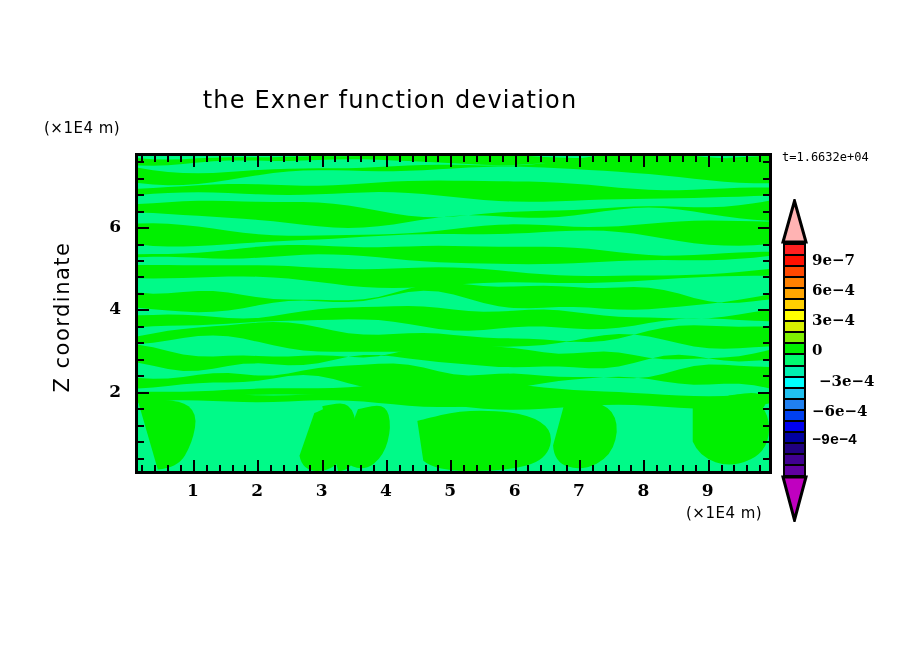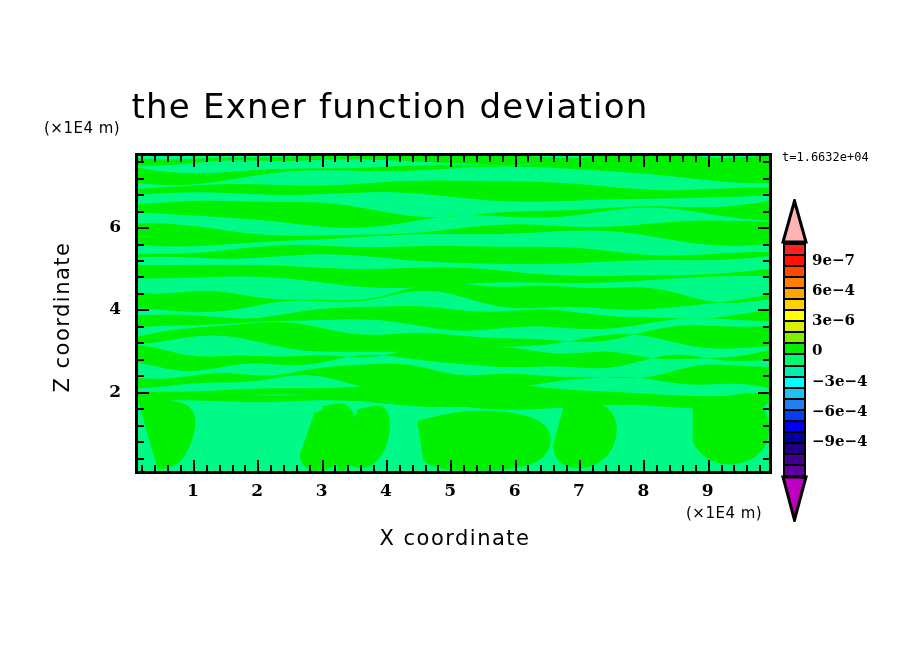--- a/index.html
+++ b/index.html
@@ -24,21 +24,21 @@
   }
 
   
   .title {
     position: absolute;
     left: 0;
     top: 86px;
     width: 780px;
     text-align: center;
     font-family: "DejaVu Sans", sans-serif;
-    font-size: 34px;
+    font-size: 24px;
     letter-spacing: 1.2px;
     color: #000000;
     white-space: nowrap;
   }
 
   
   .unit-label {
     position: absolute;
     font-family: "DejaVu Sans", sans-serif;
     font-size: 15px;
@@ -172,21 +172,20 @@
 
 <div id="figure">
 
   <div class="title">the Exner function deviation</div>
 
   <div class="unit-label unit-z">(×1E4 m)</div>
   <div class="unit-label unit-x">(×1E4 m)</div>
 
   <div class="timestamp">t=1.6632e+04</div>
 
-  <div class="axis-title-x">X coordinate</div>
   <div class="axis-title-z">Z coordinate</div>
 
   <div id="plot-frame">
     <svg id="contour-svg" viewBox="0 0 637 321" preserveAspectRatio="none">
         <rect x="0" y="0" width="637" height="321" fill="#00fa88"></rect>
         <path d="M 0.0,12.0 L 15.2,14.4 L 30.3,16.2 L 45.5,17.3 L 60.7,17.6 L 75.8,17.2 L 91.0,16.3 L 106.2,15.2 L 121.3,14.2 L 136.5,13.4 L 151.7,12.9 L 166.8,12.7 L 182.0,12.6 L 197.2,12.6 L 212.3,12.4 L 227.5,12.0 L 242.7,11.3 L 257.8,10.5 L 273.0,9.7 L 288.2,9.1 L 303.3,8.8 L 318.5,8.9 L 333.7,9.2 L 348.8,9.6 L 364.0,9.8 L 379.2,9.6 L 394.3,8.9 L 409.5,7.5 L 424.7,5.6 L 439.8,3.3 L 455.0,1.1 L 470.2,-0.9 L 485.3,-2.4 L 500.5,-3.1 L 515.7,-3.1 L 530.8,-2.4 L 546.0,-1.3 L 561.2,-0.0 L 576.3,1.2 L 591.5,2.4 L 606.7,3.3 L 621.8,4.2 L 637.0,5.1 L 637.0,27.8 L 621.8,27.8 L 606.7,27.3 L 591.5,26.2 L 576.3,24.8 L 561.2,23.1 L 546.0,21.5 L 530.8,19.9 L 515.7,18.4 L 500.5,17.2 L 485.3,16.1 L 470.2,15.1 L 455.0,14.2 L 439.8,13.3 L 424.7,12.5 L 409.5,11.7 L 394.3,11.1 L 379.2,10.8 L 364.0,10.8 L 348.8,11.2 L 333.7,11.8 L 318.5,12.7 L 303.3,13.6 L 288.2,14.5 L 273.0,15.1 L 257.8,15.5 L 242.7,15.5 L 227.5,15.2 L 212.3,14.8 L 197.2,14.5 L 182.0,14.4 L 166.8,14.8 L 151.7,15.8 L 136.5,17.4 L 121.3,19.5 L 106.2,21.9 L 91.0,24.5 L 75.8,26.7 L 60.7,28.5 L 45.5,29.5 L 30.3,29.7 L 15.2,29.0 L 0.0,27.6 Z" fill="#00f000"></path>
         <path d="M 0.0,33.5 L 15.2,32.7 L 30.3,31.7 L 45.5,30.7 L 60.7,29.7 L 75.8,29.0 L 91.0,28.6 L 106.2,28.6 L 121.3,28.9 L 136.5,29.4 L 151.7,29.9 L 166.8,30.2 L 182.0,30.2 L 197.2,29.8 L 212.3,29.0 L 227.5,28.1 L 242.7,27.0 L 257.8,26.1 L 273.0,25.4 L 288.2,25.1 L 303.3,25.0 L 318.5,25.1 L 333.7,25.3 L 348.8,25.5 L 364.0,25.7 L 379.2,25.9 L 394.3,26.1 L 409.5,26.5 L 424.7,27.2 L 439.8,28.2 L 455.0,29.4 L 470.2,30.9 L 485.3,32.3 L 500.5,33.5 L 515.7,34.4 L 530.8,34.9 L 546.0,34.8 L 561.2,34.4 L 576.3,33.7 L 591.5,33.0 L 606.7,32.4 L 621.8,32.1 L 637.0,32.1 L 637.0,40.3 L 621.8,40.8 L 606.7,41.4 L 591.5,41.9 L 576.3,42.4 L 561.2,42.8 L 546.0,43.1 L 530.8,43.3 L 515.7,43.5 L 500.5,43.7 L 485.3,44.0 L 470.2,44.4 L 455.0,44.9 L 439.8,45.5 L 424.7,46.0 L 409.5,46.5 L 394.3,46.6 L 379.2,46.4 L 364.0,45.8 L 348.8,44.8 L 333.7,43.4 L 318.5,41.8 L 303.3,40.2 L 288.2,38.7 L 273.0,37.6 L 257.8,37.0 L 242.7,36.8 L 227.5,37.1 L 212.3,37.7 L 197.2,38.4 L 182.0,39.1 L 166.8,39.6 L 151.7,39.7 L 136.5,39.6 L 121.3,39.1 L 106.2,38.5 L 91.0,37.8 L 75.8,37.2 L 60.7,37.0 L 45.5,37.1 L 30.3,37.6 L 15.2,38.5 L 0.0,39.7 Z" fill="#00f000"></path>
         <path d="M 0.0,49.0 L 15.2,48.1 L 30.3,47.1 L 45.5,46.2 L 60.7,45.6 L 75.8,45.6 L 91.0,45.9 L 106.2,46.3 L 121.3,46.6 L 136.5,46.8 L 151.7,46.9 L 166.8,47.0 L 182.0,47.5 L 197.2,48.6 L 212.3,50.5 L 227.5,53.0 L 242.7,55.9 L 257.8,58.7 L 273.0,60.9 L 288.2,62.2 L 303.3,62.4 L 318.5,61.7 L 333.7,60.4 L 348.8,58.9 L 364.0,57.6 L 379.2,56.7 L 394.3,56.2 L 409.5,55.9 L 424.7,55.6 L 439.8,55.1 L 455.0,54.3 L 470.2,53.3 L 485.3,52.2 L 500.5,51.5 L 515.7,51.1 L 530.8,51.3 L 546.0,51.8 L 561.2,52.2 L 576.3,52.2 L 591.5,51.6 L 606.7,50.2 L 621.8,48.1 L 637.0,45.7 L 637.0,66.1 L 621.8,65.0 L 606.7,63.4 L 591.5,61.3 L 576.3,59.0 L 561.2,56.6 L 546.0,54.5 L 530.8,53.0 L 515.7,52.5 L 500.5,53.0 L 485.3,54.4 L 470.2,56.4 L 455.0,58.7 L 439.8,60.7 L 424.7,62.2 L 409.5,63.0 L 394.3,62.9 L 379.2,62.3 L 364.0,61.4 L 348.8,60.7 L 333.7,60.5 L 318.5,61.2 L 303.3,62.6 L 288.2,64.7 L 273.0,67.2 L 257.8,69.7 L 242.7,71.7 L 227.5,72.9 L 212.3,73.3 L 197.2,72.8 L 182.0,71.6 L 166.8,70.0 L 151.7,68.3 L 136.5,66.6 L 121.3,65.1 L 106.2,63.9 L 91.0,62.9 L 75.8,61.9 L 60.7,61.0 L 45.5,60.0 L 30.3,59.1 L 15.2,58.2 L 0.0,57.6 Z" fill="#00f000"></path>
         <path d="M 0.0,68.7 L 15.2,68.6 L 30.3,69.0 L 45.5,70.2 L 60.7,71.9 L 75.8,74.0 L 91.0,76.2 L 106.2,78.2 L 121.3,79.7 L 136.5,80.7 L 151.7,81.2 L 166.8,81.2 L 182.0,81.0 L 197.2,80.8 L 212.3,80.5 L 227.5,80.3 L 242.7,80.1 L 257.8,79.6 L 273.0,78.8 L 288.2,77.7 L 303.3,76.1 L 318.5,74.3 L 333.7,72.6 L 348.8,71.0 L 364.0,70.0 L 379.2,69.6 L 394.3,69.7 L 409.5,70.4 L 424.7,71.2 L 439.8,72.0 L 455.0,72.3 L 470.2,72.2 L 485.3,71.5 L 500.5,70.4 L 515.7,69.1 L 530.8,67.8 L 546.0,66.7 L 561.2,66.1 L 576.3,65.8 L 591.5,65.9 L 606.7,66.2 L 621.8,66.6 L 637.0,66.8 L 637.0,89.9 L 621.8,90.9 L 606.7,91.5 L 591.5,91.3 L 576.3,90.4 L 561.2,88.8 L 546.0,86.5 L 530.8,84.0 L 515.7,81.4 L 500.5,79.1 L 485.3,77.4 L 470.2,76.3 L 455.0,75.9 L 439.8,76.1 L 424.7,76.7 L 409.5,77.5 L 394.3,78.4 L 379.2,79.0 L 364.0,79.5 L 348.8,79.7 L 333.7,79.7 L 318.5,79.6 L 303.3,79.6 L 288.2,79.8 L 273.0,80.1 L 257.8,80.7 L 242.7,81.5 L 227.5,82.4 L 212.3,83.3 L 197.2,84.2 L 182.0,85.0 L 166.8,85.7 L 151.7,86.4 L 136.5,87.1 L 121.3,88.0 L 106.2,88.9 L 91.0,90.0 L 75.8,91.0 L 60.7,91.8 L 45.5,92.2 L 30.3,92.2 L 15.2,91.6 L 0.0,90.3 Z" fill="#00f000"></path>
         <path d="M 0.0,100.0 L 15.2,99.9 L 30.3,99.8 L 45.5,99.4 L 60.7,98.6 L 75.8,97.3 L 91.0,95.7 L 106.2,94.0 L 121.3,92.4 L 136.5,91.2 L 151.7,90.6 L 166.8,90.7 L 182.0,91.2 L 197.2,91.9 L 212.3,92.6 L 227.5,92.9 L 242.7,92.9 L 257.8,92.6 L 273.0,92.1 L 288.2,91.7 L 303.3,91.5 L 318.5,91.6 L 333.7,91.9 L 348.8,92.2 L 364.0,92.4 L 379.2,92.5 L 394.3,92.4 L 409.5,92.4 L 424.7,92.7 L 439.8,93.4 L 455.0,94.6 L 470.2,96.2 L 485.3,98.0 L 500.5,99.7 L 515.7,100.9 L 530.8,101.6 L 546.0,101.5 L 561.2,101.0 L 576.3,100.1 L 591.5,99.2 L 606.7,98.4 L 621.8,97.8 L 637.0,97.5 L 637.0,102.0 L 621.8,103.6 L 606.7,104.8 L 591.5,105.7 L 576.3,106.2 L 561.2,106.3 L 546.0,106.2 L 530.8,106.1 L 515.7,106.2 L 500.5,106.5 L 485.3,107.0 L 470.2,107.8 L 455.0,108.5 L 439.8,109.3 L 424.7,109.8 L 409.5,110.1 L 394.3,110.2 L 379.2,110.1 L 364.0,109.9 L 348.8,109.6 L 333.7,109.3 L 318.5,108.8 L 303.3,108.2 L 288.2,107.3 L 273.0,106.2 L 257.8,104.8 L 242.7,103.3 L 227.5,102.0 L 212.3,100.9 L 197.2,100.3 L 182.0,100.2 L 166.8,100.7 L 151.7,101.6 L 136.5,102.7 L 121.3,103.7 L 106.2,104.4 L 91.0,104.6 L 75.8,104.4 L 60.7,103.8 L 45.5,103.2 L 30.3,102.7 L 15.2,102.7 L 0.0,103.2 Z" fill="#00f000"></path>
@@ -391,20 +390,20 @@
       <div class="cb-band" style="top: 220.952px; height: 13.0476px; background: rgb(96, 0, 160);"></div>
     </div>
 
   <svg id="cb-cap-bottom" viewBox="0 0 31 48">
     <polygon points="15.5,46 4,3 27,3" fill="#c000c0" stroke="#000000" stroke-width="3"></polygon>
   </svg>
 
   <div id="cb-labels-layer">
       <div class="cb-label" style="top: 251px;">9e−7</div>
       <div class="cb-label" style="top: 281.13px;">6e−4</div>
-      <div class="cb-label" style="top: 311.26px;">3e−6</div>
+      <div class="cb-label" style="top: 311.26px;">3e−4</div>
       <div class="cb-label" style="top: 341.39px;">0</div>
-      <div class="cb-label" style="top: 371.519px;">−3e−4</div>
+      <div class="cb-label" style="top: 371.519px; margin-left: 7px;">−3e−4</div>
       <div class="cb-label" style="top: 401.649px;">−6e−4</div>
-      <div class="cb-label" style="top: 431.779px;">−9e−4</div>
+      <div class="cb-label" style="top: 431.779px; font-family: Liberation Mono, monospace;">−9e−4</div>
     </div>
 
 </div>
 
 </body></html>

